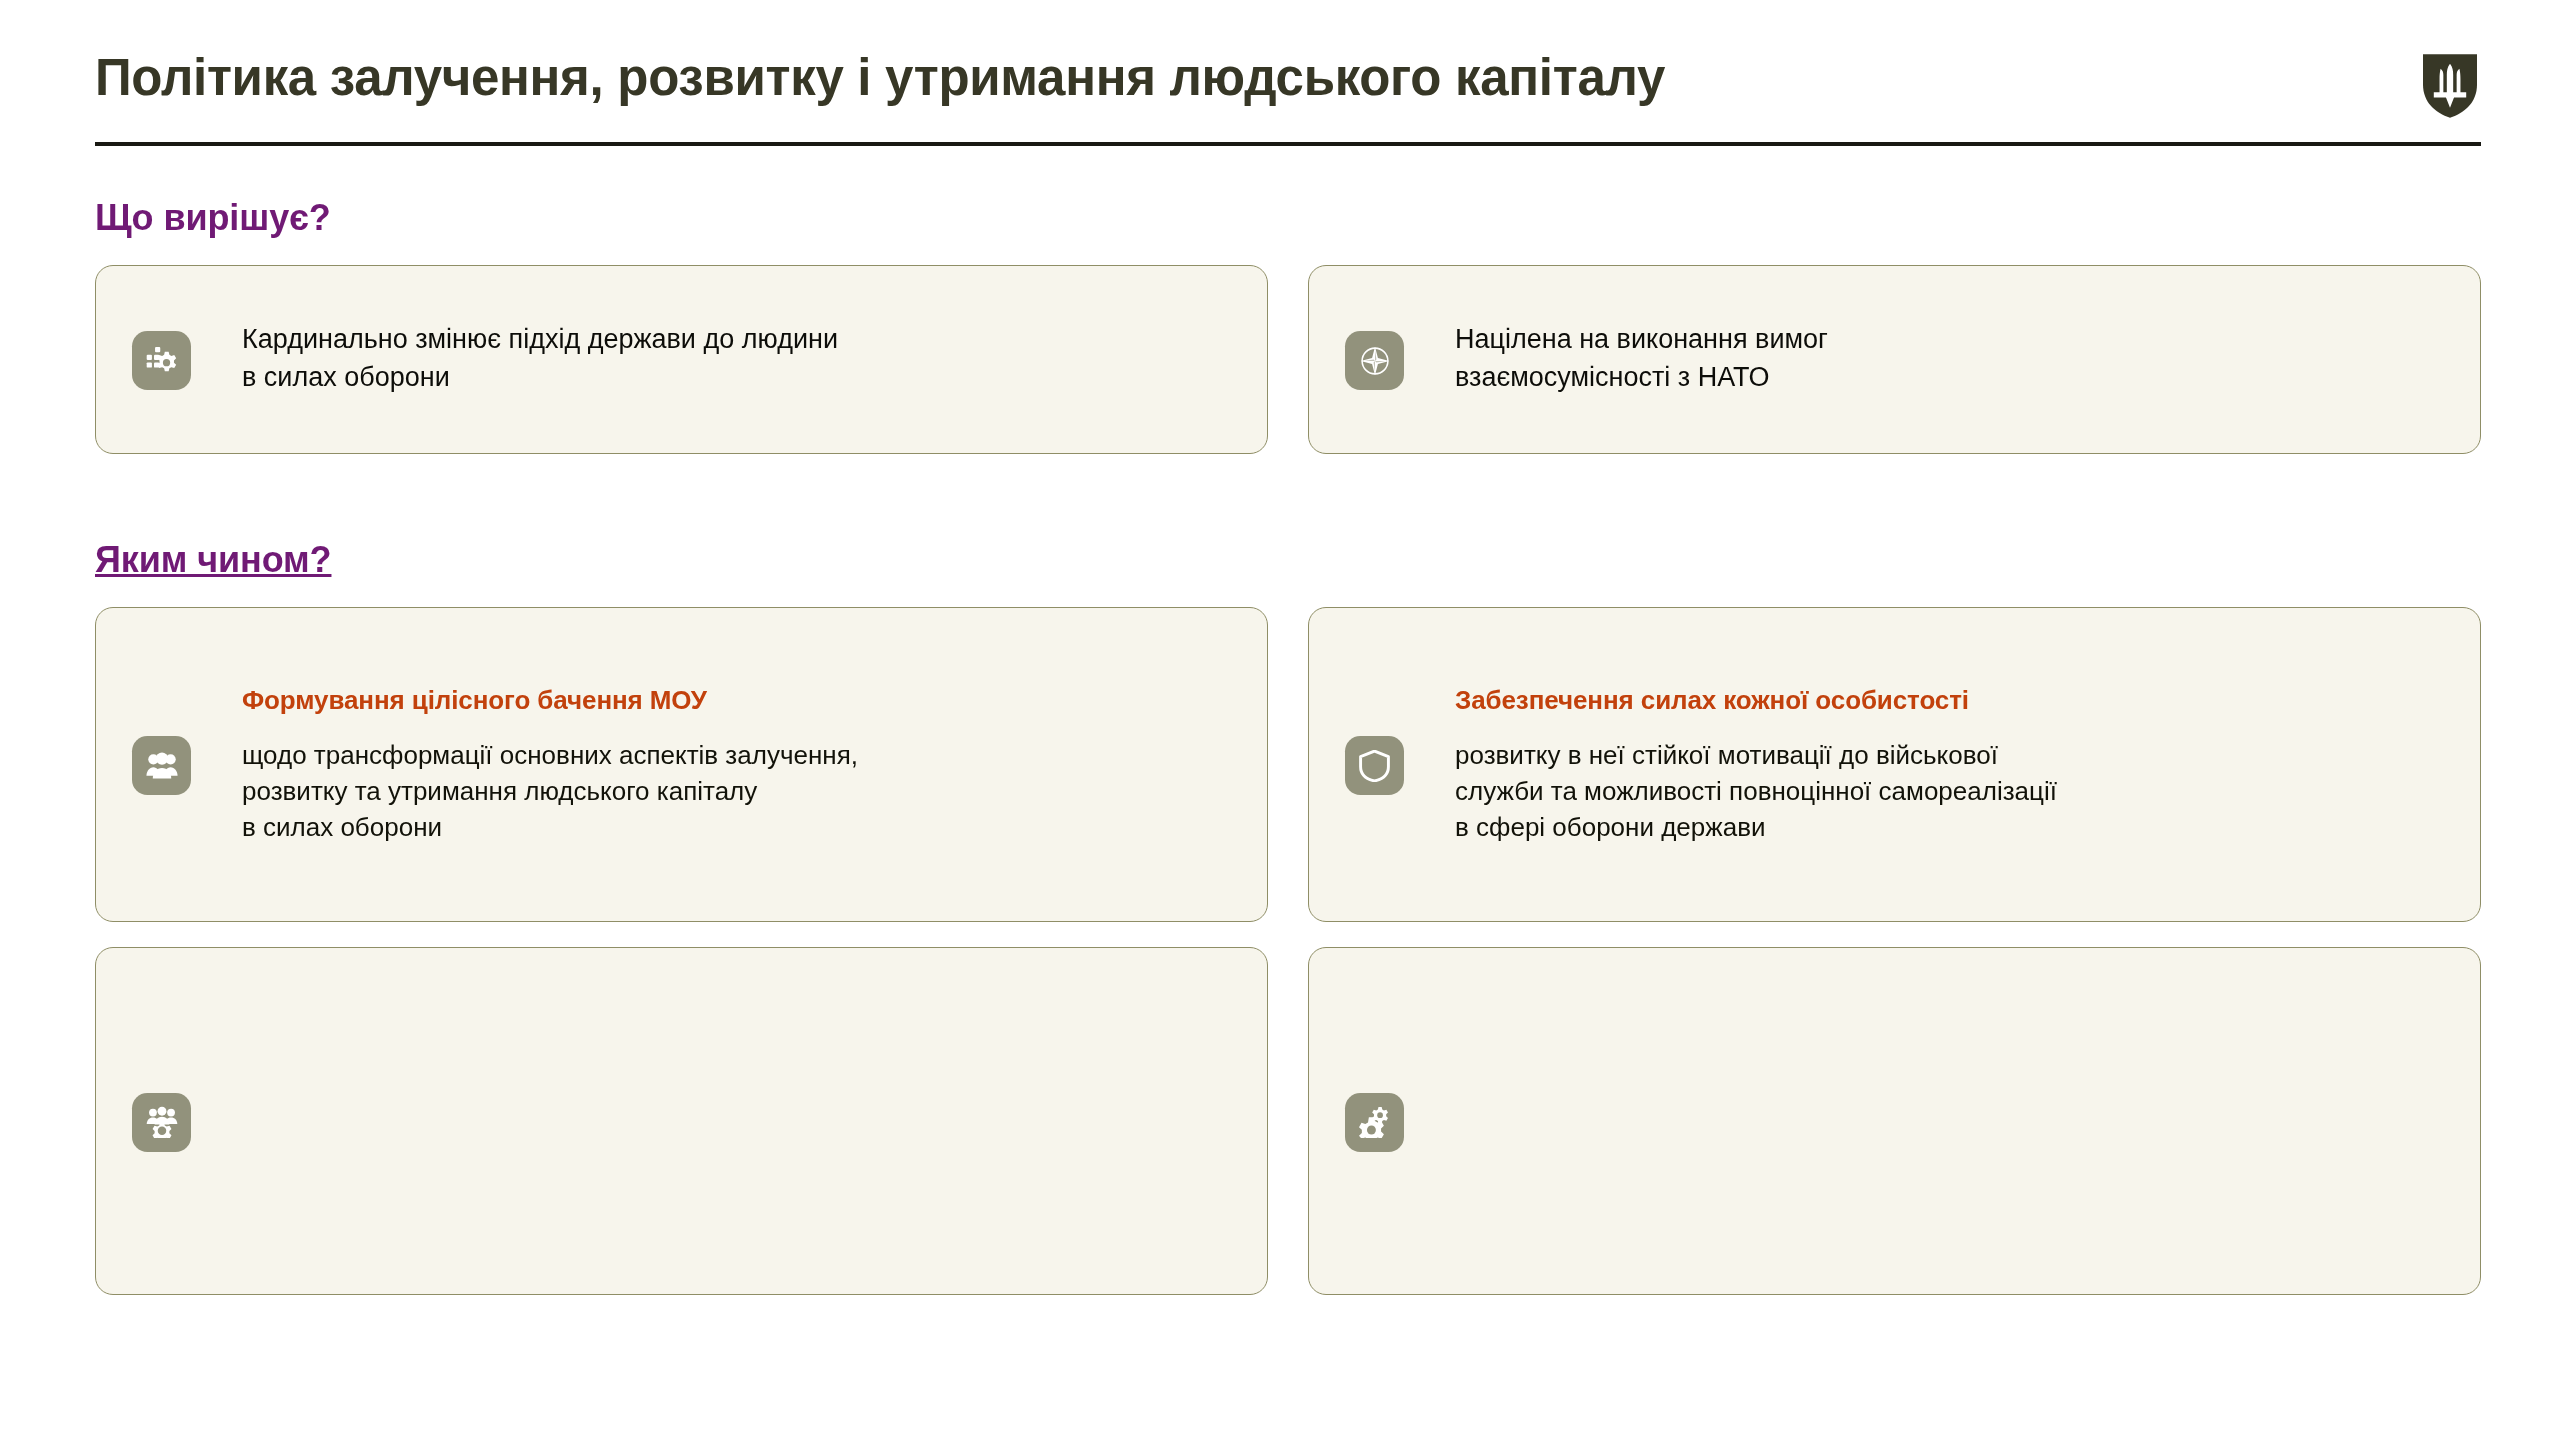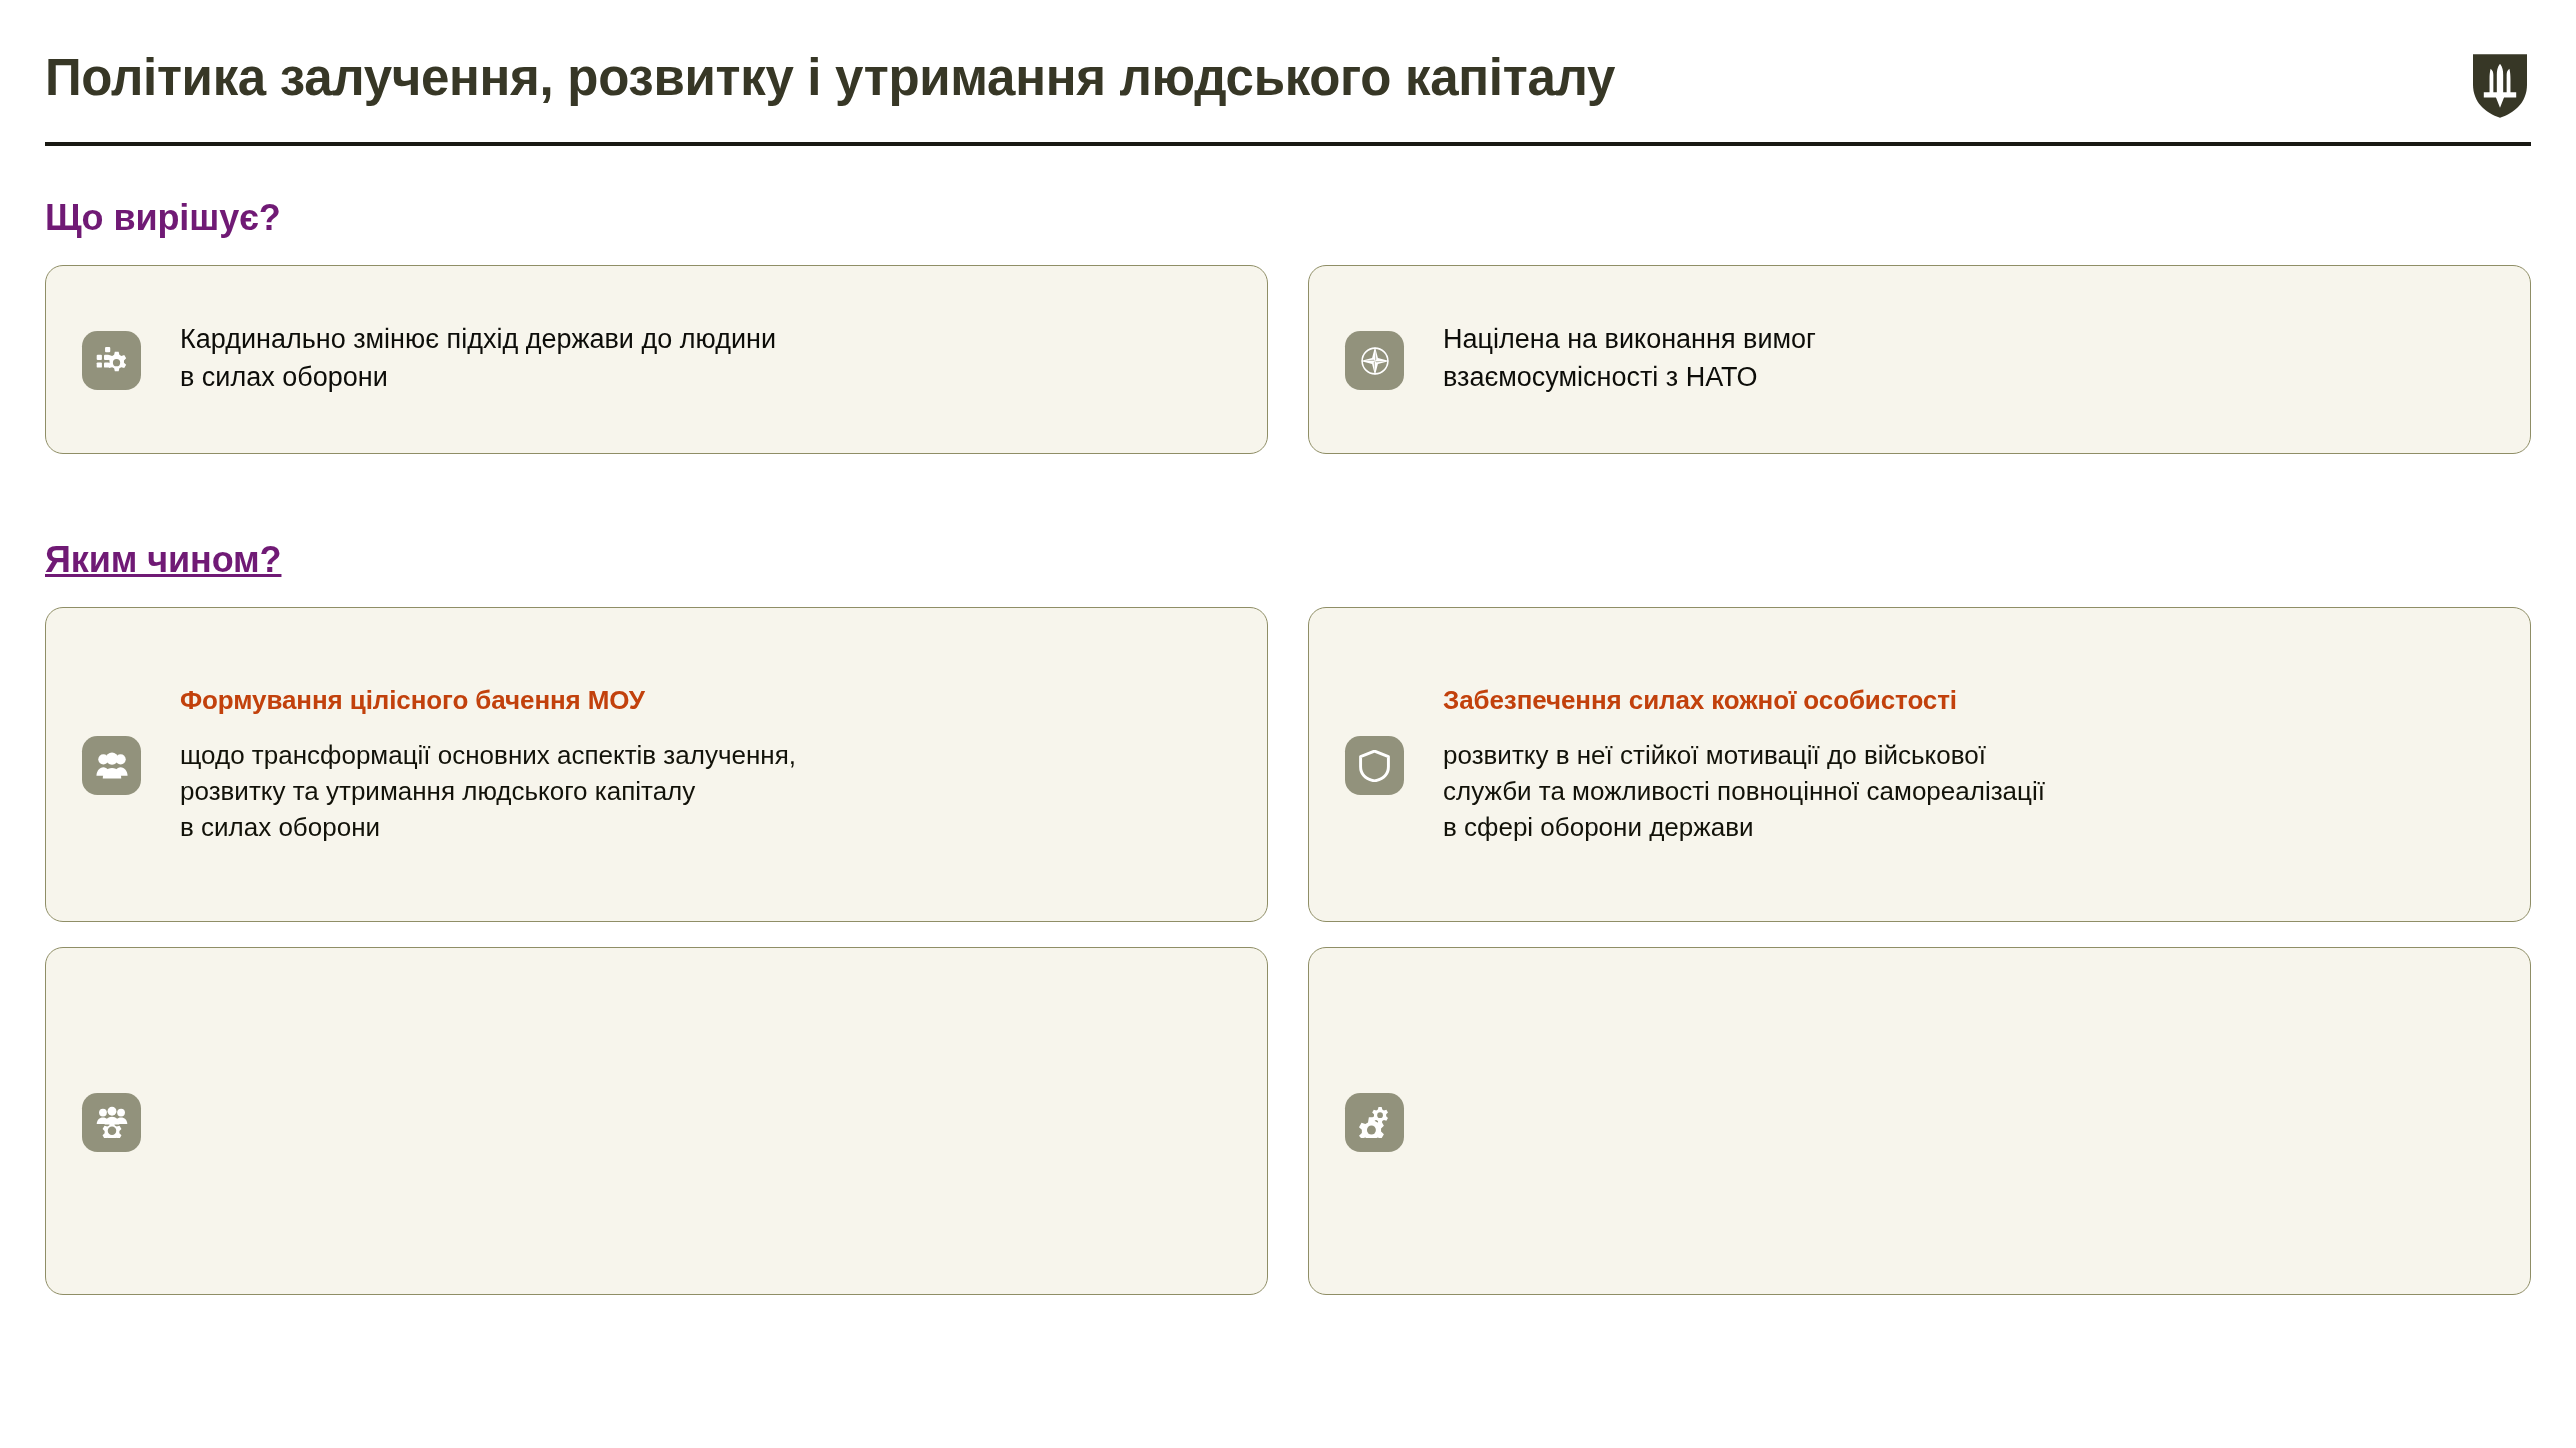--- a/index.html
+++ b/index.html
@@ -14,21 +14,21 @@
     -webkit-font-smoothing: antialiased;
     overflow: hidden;
   }
 
   .slide {
     position: relative;
     width: 2576px;
     height: 1037px;
     background: #ffffff;
     box-sizing: border-box;
-    padding: 0 45px;
+    padding: 0 95px;
   }
 
   
   .header {
     position: relative;
     display: flex;
     align-items: flex-start;
     justify-content: space-between;
     padding-top: 50px;
   }
@@ -76,21 +76,21 @@
     margin-top: 29px;
   }
 
   .card {
     background: #F7F5EC;
     border: 1.4px solid #8F8E66;
     border-radius: 18px;
     box-sizing: border-box;
     display: flex;
     align-items: flex-start;
-    gap: 0;
+    gap: 12px;
     padding: 32px 38px 32px 36px;
   }
   .card.short  { min-height: 189px; align-items: center; }
   .card.tall   { min-height: 315px; align-items: center; }
   .card.tall2  { min-height: 348px; align-items: center; }
 
   .card-icon {
     flex: 0 0 auto;
     width: 59px;
     height: 59px;

